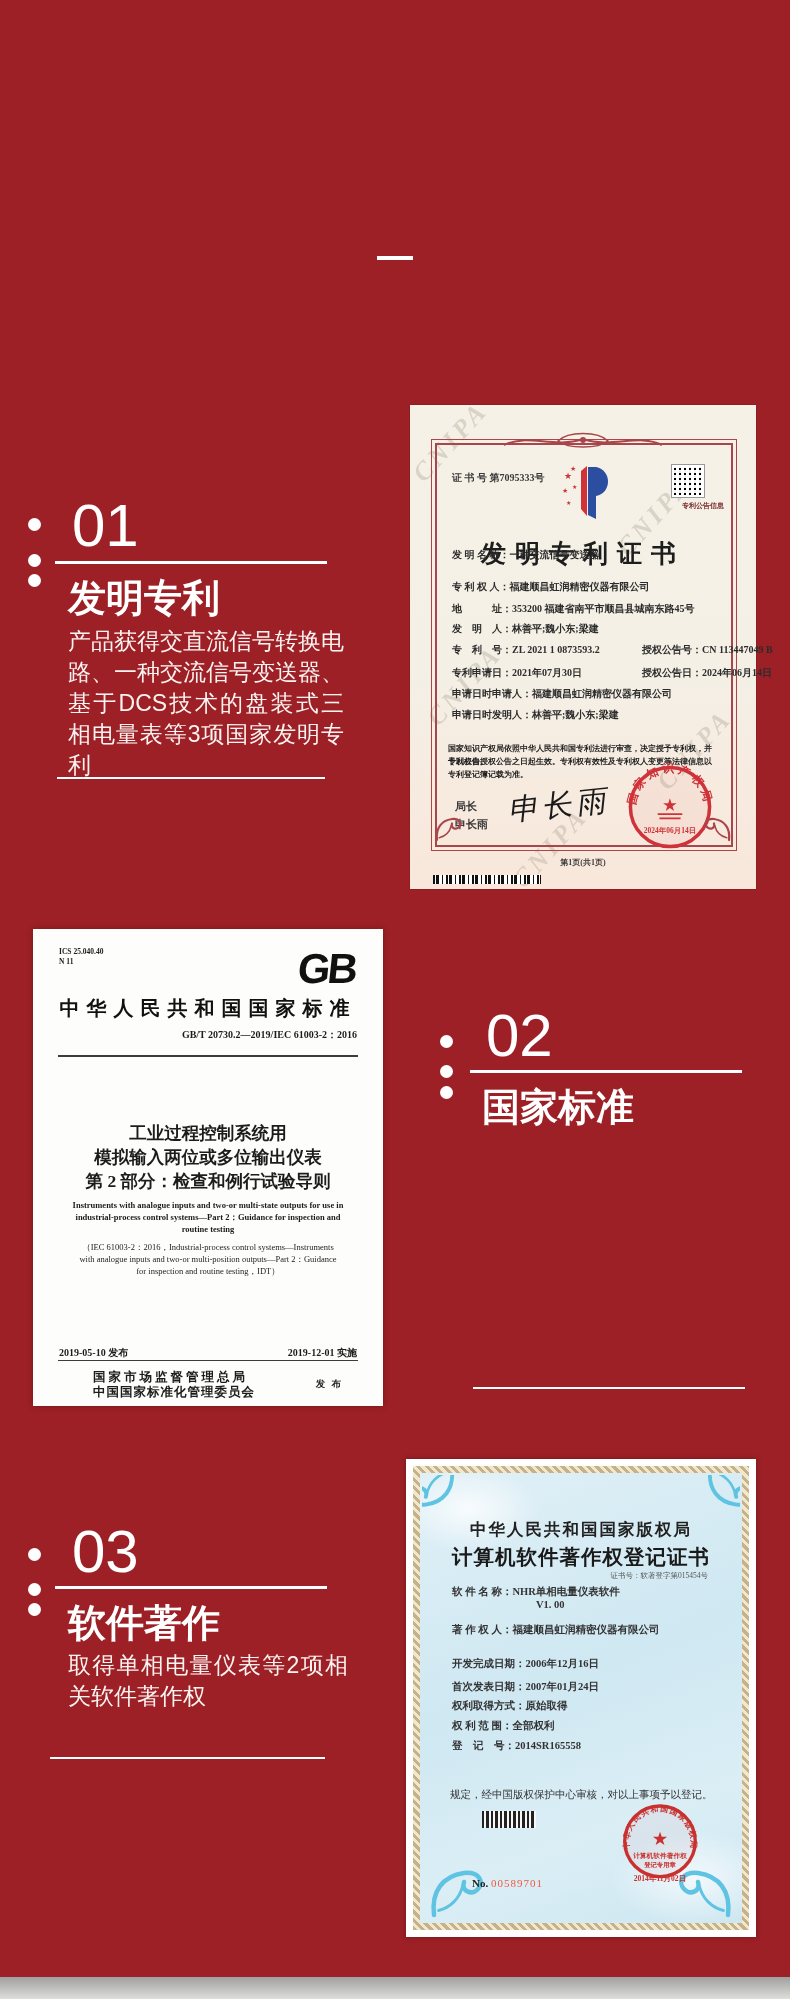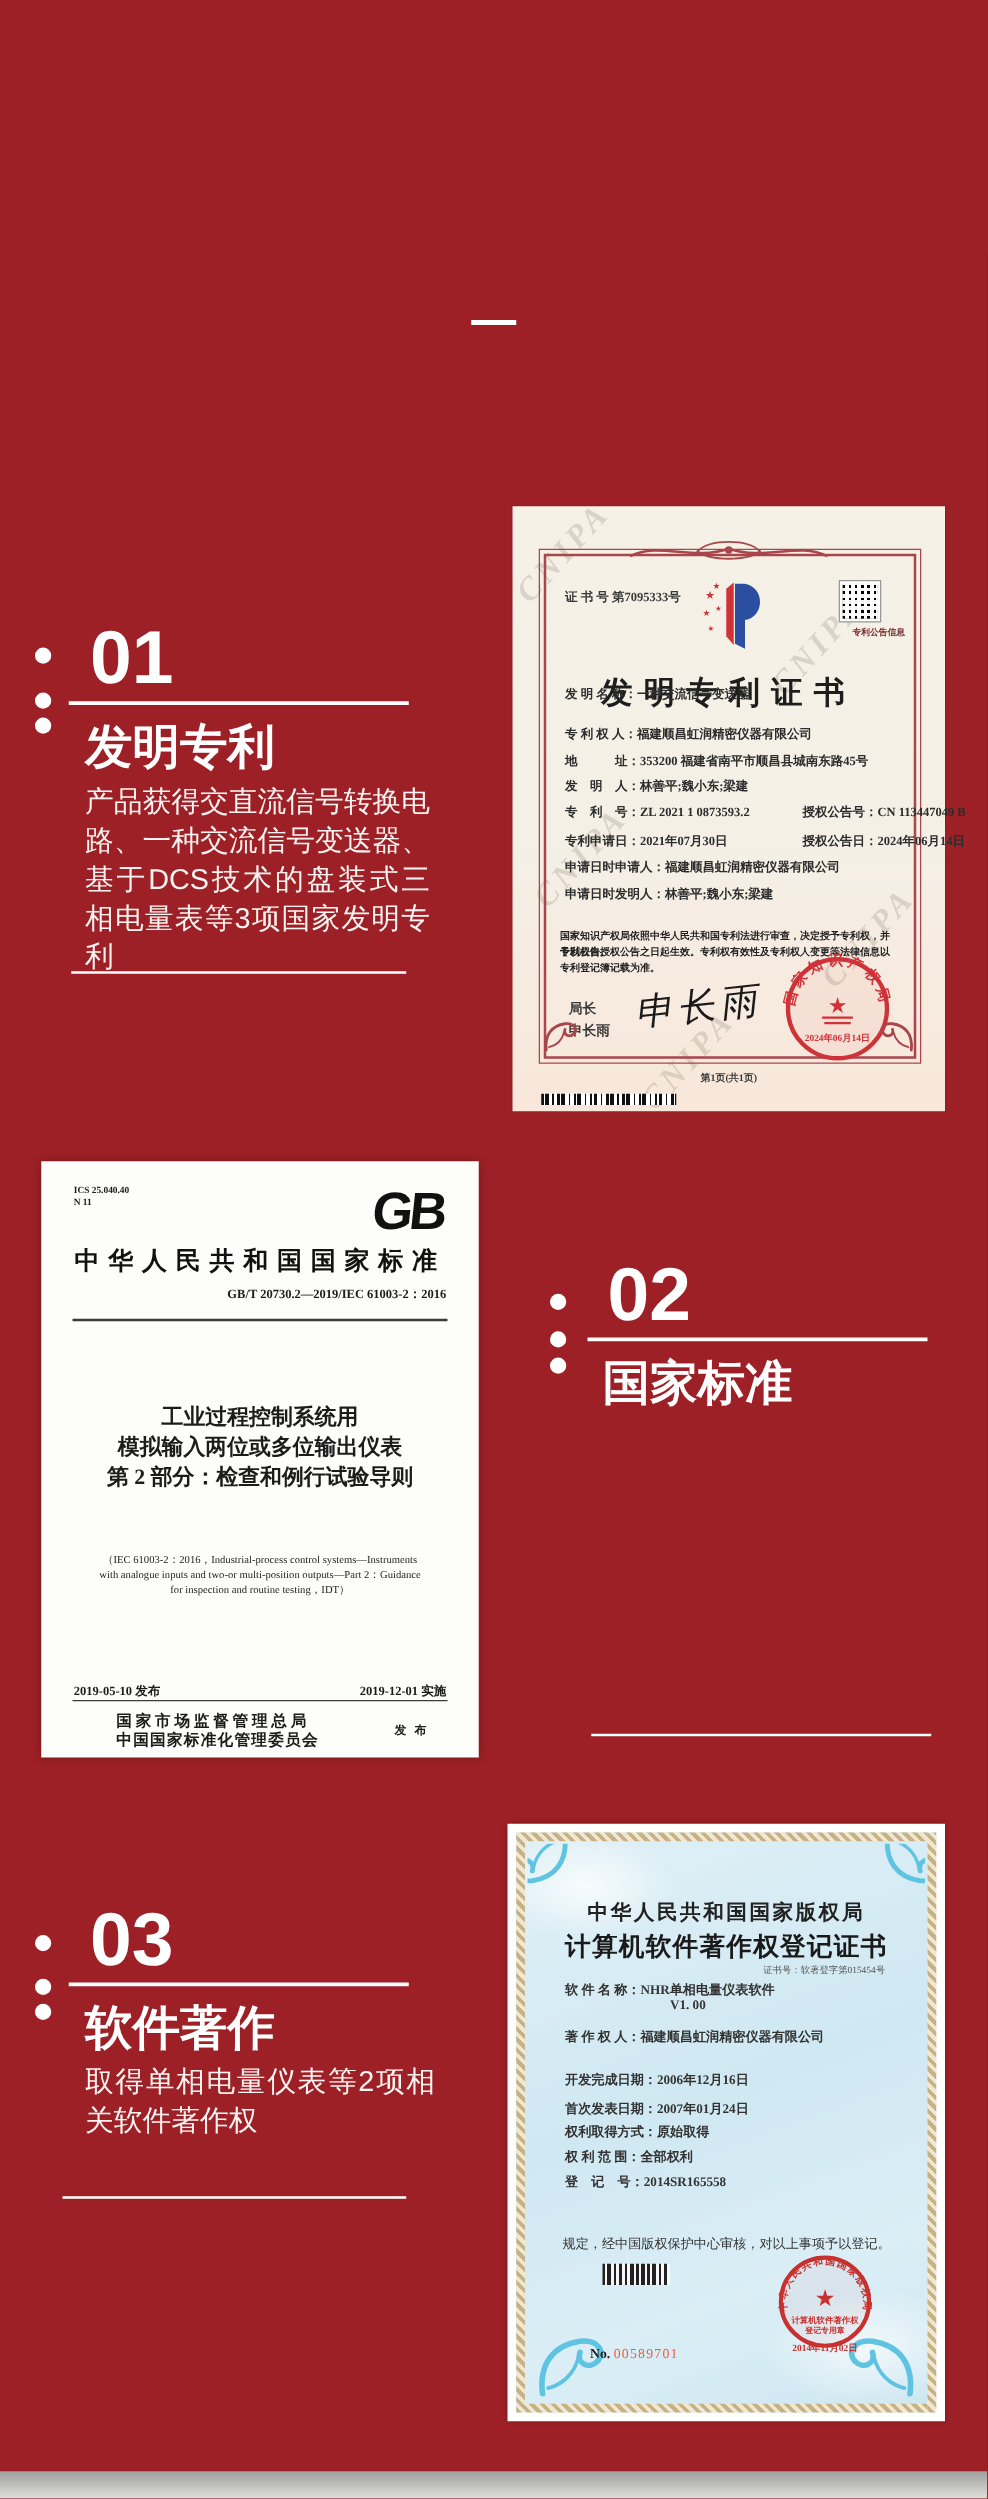--- a/index.html
+++ b/index.html
@@ -8,21 +8,21 @@
 
   .abs{position:absolute;}
 
   
   .hero-title{width:100%;text-align:center;font-size:88px;font-weight:900;letter-spacing:6px;color:#fff;}
   .hero-dash{left:50%;transform:translateX(-50%);width:36px;height:4px;background:#fff;}
   .hero-sub{width:100%;text-align:center;font-size:30px;font-weight:700;letter-spacing:3px;color:#fdf7f5;}
 
   
   .dot{width:13px;height:13px;border-radius:50%;background:#fff;}
-  .sec-num{font-size:60px;font-weight:700;color:#fff;line-height:1;}
+  .sec-num{font-size:60px;font-weight:400;color:#fff;line-height:1;}
   .sec-line{height:3px;background:#fff;}
   .sec-head{font-size:38px;font-weight:800;color:#fff;line-height:1;}
   .sec-body{font-size:23px;line-height:31px;color:#fbf3f1;text-align:justify;}
   .sec-divider{height:2px;background:#fff;}
 
   
   .patent-card{left:410px;top:405px;width:346px;height:484px;
     background:linear-gradient(180deg,#f5f1e6 0%,#f4f0e6 55%,#f7ebe0 78%,#f8e7da 100%);
     box-shadow:0 0 0 1px rgba(0,0,0,.08);}
   .patent-border{position:absolute;left:25px;top:38px;width:294px;height:400px;
@@ -174,20 +174,21 @@
     <div class="abs gb-serif" style="left:26px;top:28px;font-size:7.5px;font-weight:700;">N 11</div>
     <div class="abs gb-logo" style="right:28px;top:16px;">GB</div>
     <div class="abs gb-header" style="top:66px;">中华人民共和国国家标准</div>
     <div class="abs gb-serif" style="right:26px;top:99px;font-size:10px;font-weight:700;">GB/T 20730.2—2019/IEC 61003-2：2016</div>
     <div class="abs" style="left:25px;top:126px;width:300px;height:2px;background:#3c3c3c;"></div>
 
     <div class="abs gb-serif" style="top:192px;width:100%;text-align:center;font-size:17.5px;font-weight:700;">工业过程控制系统用</div>
     <div class="abs gb-serif" style="top:216px;width:100%;text-align:center;font-size:17.5px;font-weight:700;">模拟输入两位或多位输出仪表</div>
     <div class="abs gb-serif" style="top:240px;width:100%;text-align:center;font-size:17.5px;font-weight:700;">第 2 部分：检查和例行试验导则</div>
 
+    <div class="abs gb-serif" style="left:35px;top:270px;width:280px;text-align:center;font-size:8.5px;font-weight:700;line-height:12px;">Instruments with analogue inputs and two-or multi-state outputs for use in industrial-process control systems—Part 2：Guidance for inspection and routine testing</div>
     <div class="abs gb-serif" style="left:45px;top:312px;width:260px;text-align:center;font-size:8.5px;line-height:12px;">（IEC 61003-2：2016，Industrial-process control systems—Instruments with analogue inputs and two-or multi-position outputs—Part 2：Guidance for inspection and routine testing，IDT）</div>
 
     <div class="abs gb-serif" style="left:26px;top:417px;font-size:10px;font-weight:700;">2019-05-10 发布</div>
     <div class="abs gb-serif" style="right:26px;top:417px;font-size:10px;font-weight:700;">2019-12-01 实施</div>
     <div class="abs" style="left:25px;top:431px;width:300px;height:1px;background:#3c3c3c;"></div>
 
     <div class="abs gb-serif" style="left:60px;top:440px;font-size:12.5px;font-weight:700;letter-spacing:3px;">国家市场监督管理总局</div>
     <div class="abs gb-serif" style="left:60px;top:455px;font-size:12.5px;font-weight:700;letter-spacing:1px;">中国国家标准化管理委员会</div>
     <div class="abs gb-serif" style="right:40px;top:449px;font-size:9.5px;font-weight:700;letter-spacing:2px;">发 布</div>
   </div>

